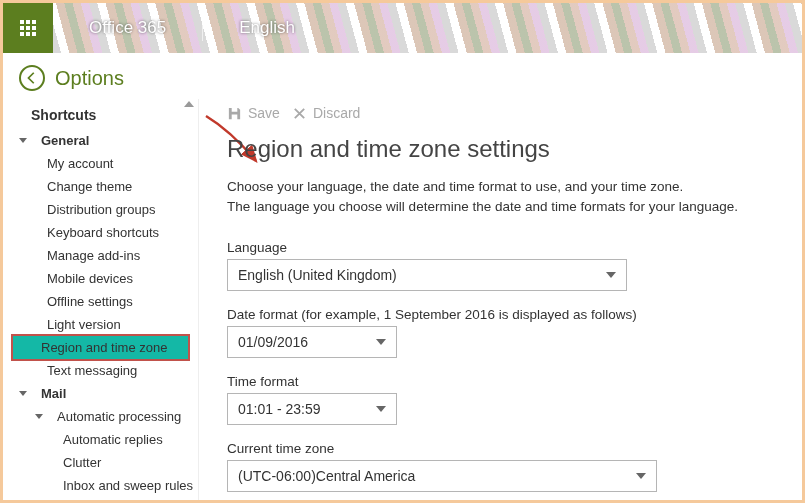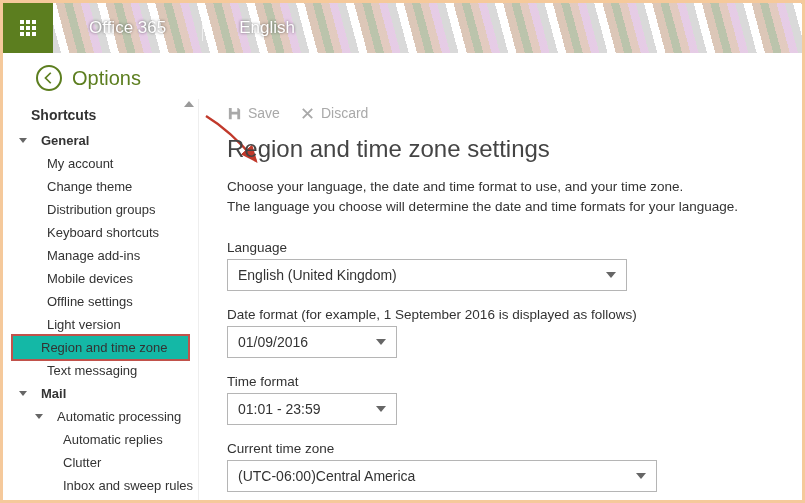--- a/index.html
+++ b/index.html
@@ -51,21 +51,21 @@
     font-size: 17px;
     font-weight: 400;
     color: #fff;
     text-shadow: 0 0 3px rgba(0,0,0,0.6);
   }
   .brand-sep {
     width: 1px; height: 26px; background: rgba(255,255,255,0.6); align-self: center;
   }
   
   .options-row {
-    padding: 12px 16px 8px 33px;
+    padding: 12px 16px 8px 16px;
     display: flex;
     align-items: center;
     gap: 10px;
     color: #5c7e1f;
     font-size: 20px;
   }
   .back-circle {
     width: 26px; height: 26px; border: 2px solid #5c7e1f; border-radius: 50%;
     display:flex; align-items:center; justify-content:center;
   }
@@ -112,21 +112,21 @@
     padding-left: 28px;
   }
   
   .main {
     flex: 1;
     padding: 4px 20px 0 28px;
     border-left: 1px solid #eee;
     position: relative;
   }
   .toolbar {
-    display:flex; gap:20px; padding: 2px 0 14px 0;
+    display:flex; gap:12px; padding: 2px 0 14px 0;
     color: #a9a9a9; font-size:14px;
   }
   .tool-btn { display:flex; align-items:center; gap:6px; cursor:pointer;}
   .tool-btn svg { width:15px; height:15px; fill:#a9a9a9; }
   h1.page-title {
     font-size: 24px; font-weight:400; color:#444; margin-bottom: 14px;
   }
   .desc { font-size: 13.5px; color:#333; line-height:1.5; margin-bottom: 22px; }
   .field-label { font-size:13.5px; color:#333; margin-bottom:4px; }
   .select {

